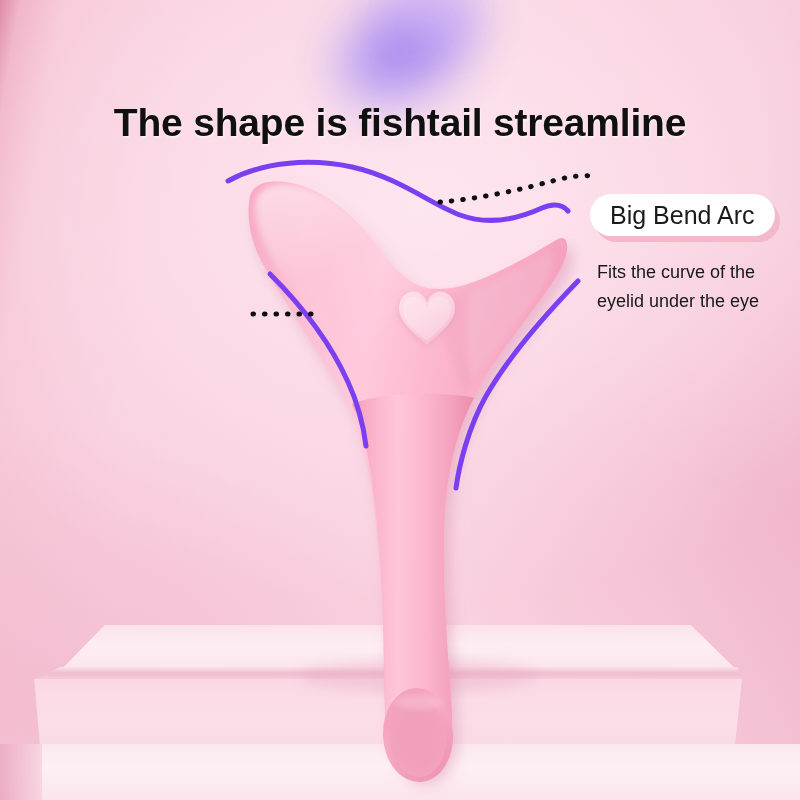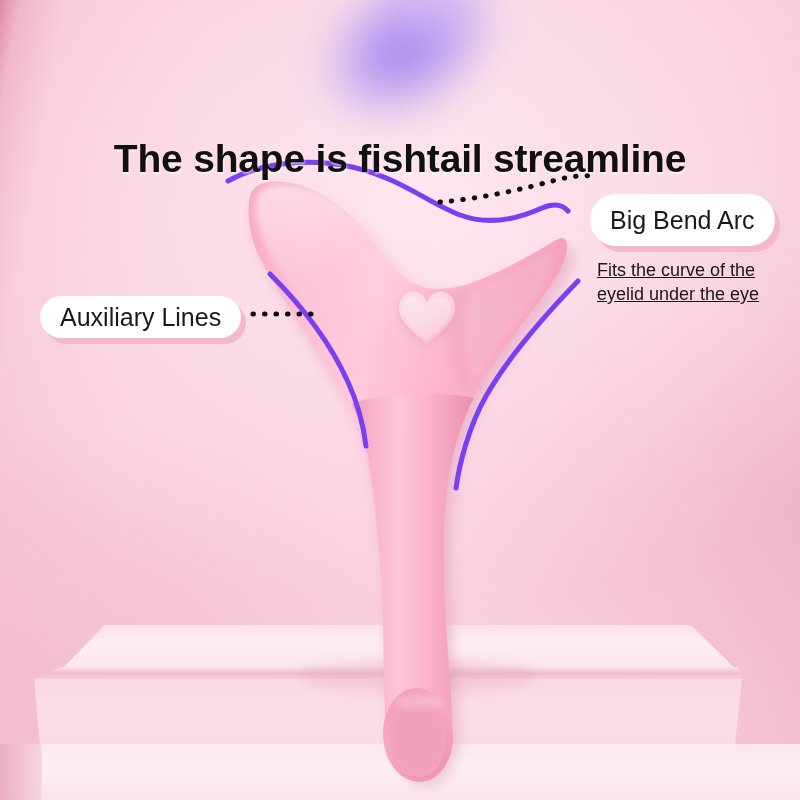--- a/index.html
+++ b/index.html
@@ -142,21 +142,20 @@
     left: 0;
     top: 101px;
     width: 800px;
     text-align: center;
     font-size: 39px;
     font-weight: bold;
     color: #101010;
     letter-spacing: -0.2px;
     text-shadow: 1px 2px 2px rgba(255,255,255,0.55);
     white-space: nowrap;
-    margin-top: 36px;
   }
 
   .pill {
     position: absolute;
     display: flex;
     align-items: center;
     justify-content: center;
     background: #ffffff;
     border-radius: 999px;
     color: #1a1a1a;
@@ -166,30 +165,29 @@
     padding: 0 20px;
   }
   #pill-auxiliary {
     left: 40px;
     top: 296px;
     height: 42px;
   }
   #pill-bigbend {
     left: 590px;
     top: 194px;
-    height: 52px;
+    height: 42px;
   }
 
   .caption {
     position: absolute;
     color: #181818;
     font-size: 18px;
-    line-height: 24px;
+    line-height: 29px;
     white-space: nowrap;
-    text-decoration: underline;
   }
   #caption-auxiliary {
     left: 55px;
     top: 357px;
   }
   #caption-bigbend {
     left: 597px;
     top: 258px;
     white-space: normal;
     width: 200px;
@@ -368,20 +366,19 @@
       <path d="M 578 281 C 548 312, 510 354, 486 396 C 468 428, 459 466, 456 488"></path>
     </g>
     <g stroke="#0d0d0d" stroke-width="5" stroke-linecap="round" stroke-dasharray="0.5 11" fill="none">
       <path d="M 440 202 C 478 199, 520 190, 556 180 C 572 176, 584 175, 591 176"></path>
       <path d="M 253 314 L 320 314"></path>
     </g>
   </svg>
 
   <div class="headline">The shape is fishtail streamline</div>
 
-  <div class="pill" id="pill-auxiliary">Auxiliary Lines</div>
 
 
   <div class="pill" id="pill-bigbend">Big Bend Arc</div>
 
   <div class="caption" id="caption-bigbend">Fits the curve of the eyelid under the eye</div>
 
 </div>
 
 </body></html>

